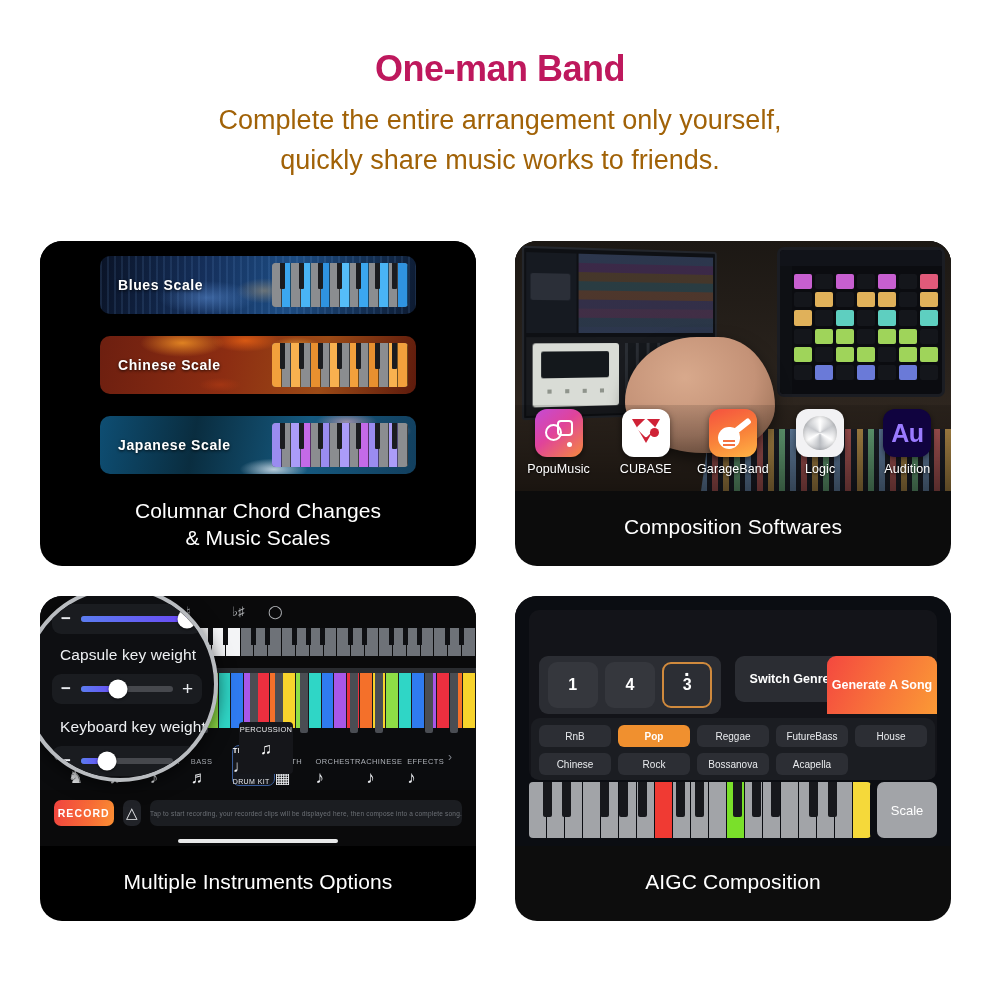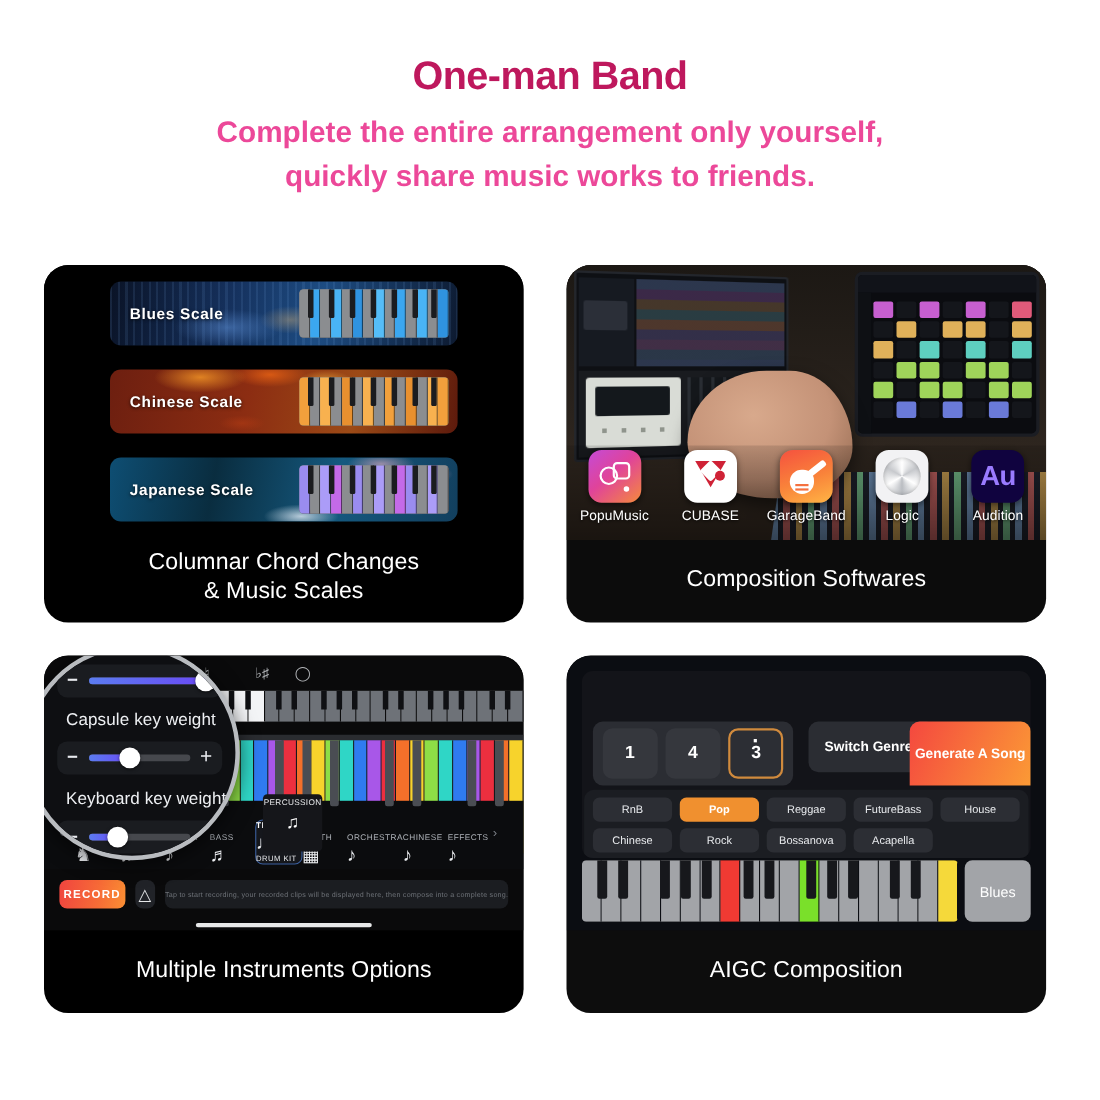--- a/index.html
+++ b/index.html
@@ -12,22 +12,22 @@
   .page { position: relative; width: 1000px; height: 1000px; background: #fff; }
 
   
   .header { position: absolute; left: 0; top: 36px; width: 1000px; text-align: center; }
   .title {
     font-size: 36px; font-weight: bold; color: #be185d; letter-spacing: -0.5px;
     line-height: 1.15;
     margin-top: 12px;
   }
   .subtitle {
-    margin-top: 12px; font-size: 27px; color: #ec4899; line-height: 1.45;
-    font-weight: 700;
+    margin-top: 12px; font-size: 27px; color: #a16207; line-height: 1.45;
+    font-weight: 400;
   }
 
   
   .grid { position: absolute; left: 40px; top: 241px; width: 920px; height: 680px; }
   .card {
     position: absolute; width: 436px; height: 325px;
     border-radius: 22px; overflow: hidden; background: #000;
   }
   .card.tl { left: 0;   top: 0; }
   .card.tr { left: 475px; top: 0; background:#0c0c0c; }
@@ -744,21 +744,21 @@
                 <span class="bk" style="left:90px"></span>
               <span class="bk" style="left:109px"></span>
                 <span class="bk" style="left:147px"></span>
               <span class="bk" style="left:166px"></span>
                 <span class="bk" style="left:204px"></span>
               <span class="bk" style="left:223px"></span>
                 <span class="bk" style="left:242px"></span>
               <span class="bk" style="left:280px"></span>
                 <span class="bk" style="left:299px"></span>
             </div>
-            <div class="clear">Blues</div>
+            <div class="clear">Scale</div>
           </div>
         </div>
       </div>
       <div class="card-caption">AIGC Composition</div>
     </div>
 
   </div>
 </div>
 
 </body></html>

